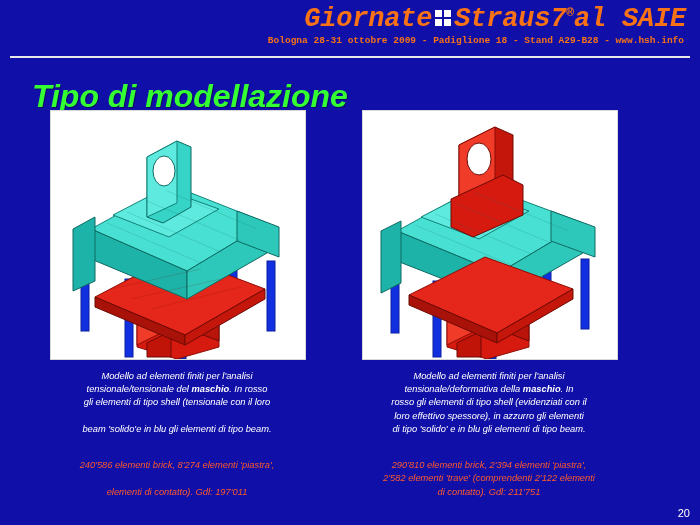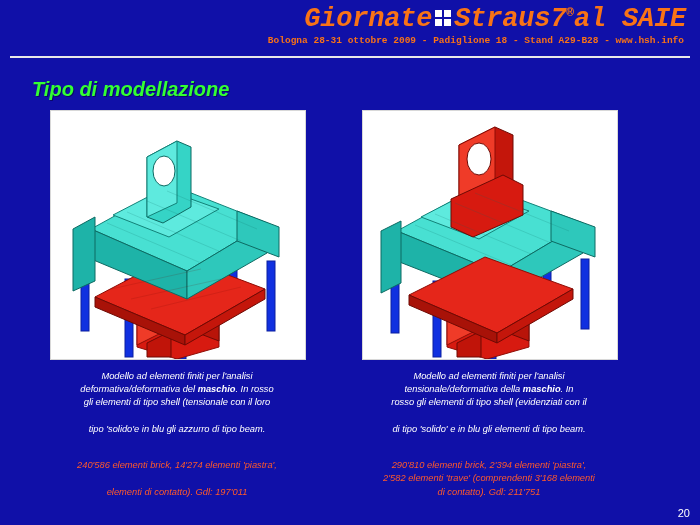--- a/index.html
+++ b/index.html
@@ -67,21 +67,21 @@
     width: 680px;
     height: 2px;
     background: #e8e8e8;
   }
 
   
   .slide-title {
     position: absolute;
     left: 32px;
     top: 78px;
-    font-size: 20px;
+    font-size: 32px;
     font-weight: bold;
     font-style: italic;
     color: #33ff33;
     text-shadow: 1px 1px 0 #0a0a66;
   }
 
   
   .panel {
     position: absolute;
     top: 110px;
@@ -246,39 +246,39 @@
       <line x1="52" y1="114" x2="148" y2="154"></line>
       <line x1="72" y1="103" x2="168" y2="143"></line>
       <line x1="92" y1="92" x2="188" y2="132"></line>
       <line x1="112" y1="82" x2="206" y2="120"></line>
     </g>
   </svg>
 </div>
 
 <div class="caption caption-left">
   <span>Modello ad elementi finiti per l'analisi</span><br>
-  <span>deformativa/deformativa del </span><b>maschio</b><span>. In rosso</span><br>
+  <span>tensionale/tensionale del </span><b>maschio</b><span>. In rosso</span><br>
   <span>gli elementi di tipo shell (tensionale con il loro</span><br>
   <br>
-  <span>tipo 'solido'e in blu gli azzurro di tipo beam.</span>
+  <span>beam 'solido'e in blu gli elementi di tipo beam.</span>
 </div>
 
 <div class="caption caption-right">
   <span>Modello ad elementi finiti per l'analisi</span><br>
   <span>tensionale/deformativa della </span><b>maschio</b><span>. In</span><br>
   <span>rosso gli elementi di tipo shell (evidenziati con il</span><br>
-  <br>
+  <span>loro effettivo spessore), in azzurro gli elementi</span><br>
   <span>di tipo 'solido' e in blu gli elementi di tipo beam.</span>
 </div>
 
 <div class="stats stats-left">
-  <span>240'586 elementi brick, 14'274 elementi 'piastra',</span><br>
+  <span>240'586 elementi brick, 8'274 elementi 'piastra',</span><br>
   <br>
   <span>elementi di contatto). Gdl: 197'011</span>
 </div>
 
 <div class="stats stats-right">
   <span>290'810 elementi brick, 2'394 elementi 'piastra',</span><br>
-  <span>2'582 elementi 'trave' (comprendenti 3'168 elementi</span><br>
+  <span>2'582 elementi 'trave' (comprendenti 2'122 elementi</span><br>
   <span>di contatto). Gdl: 211'751</span>
 </div>
 
 <div class="page-number">20</div>
 
 </body></html>

